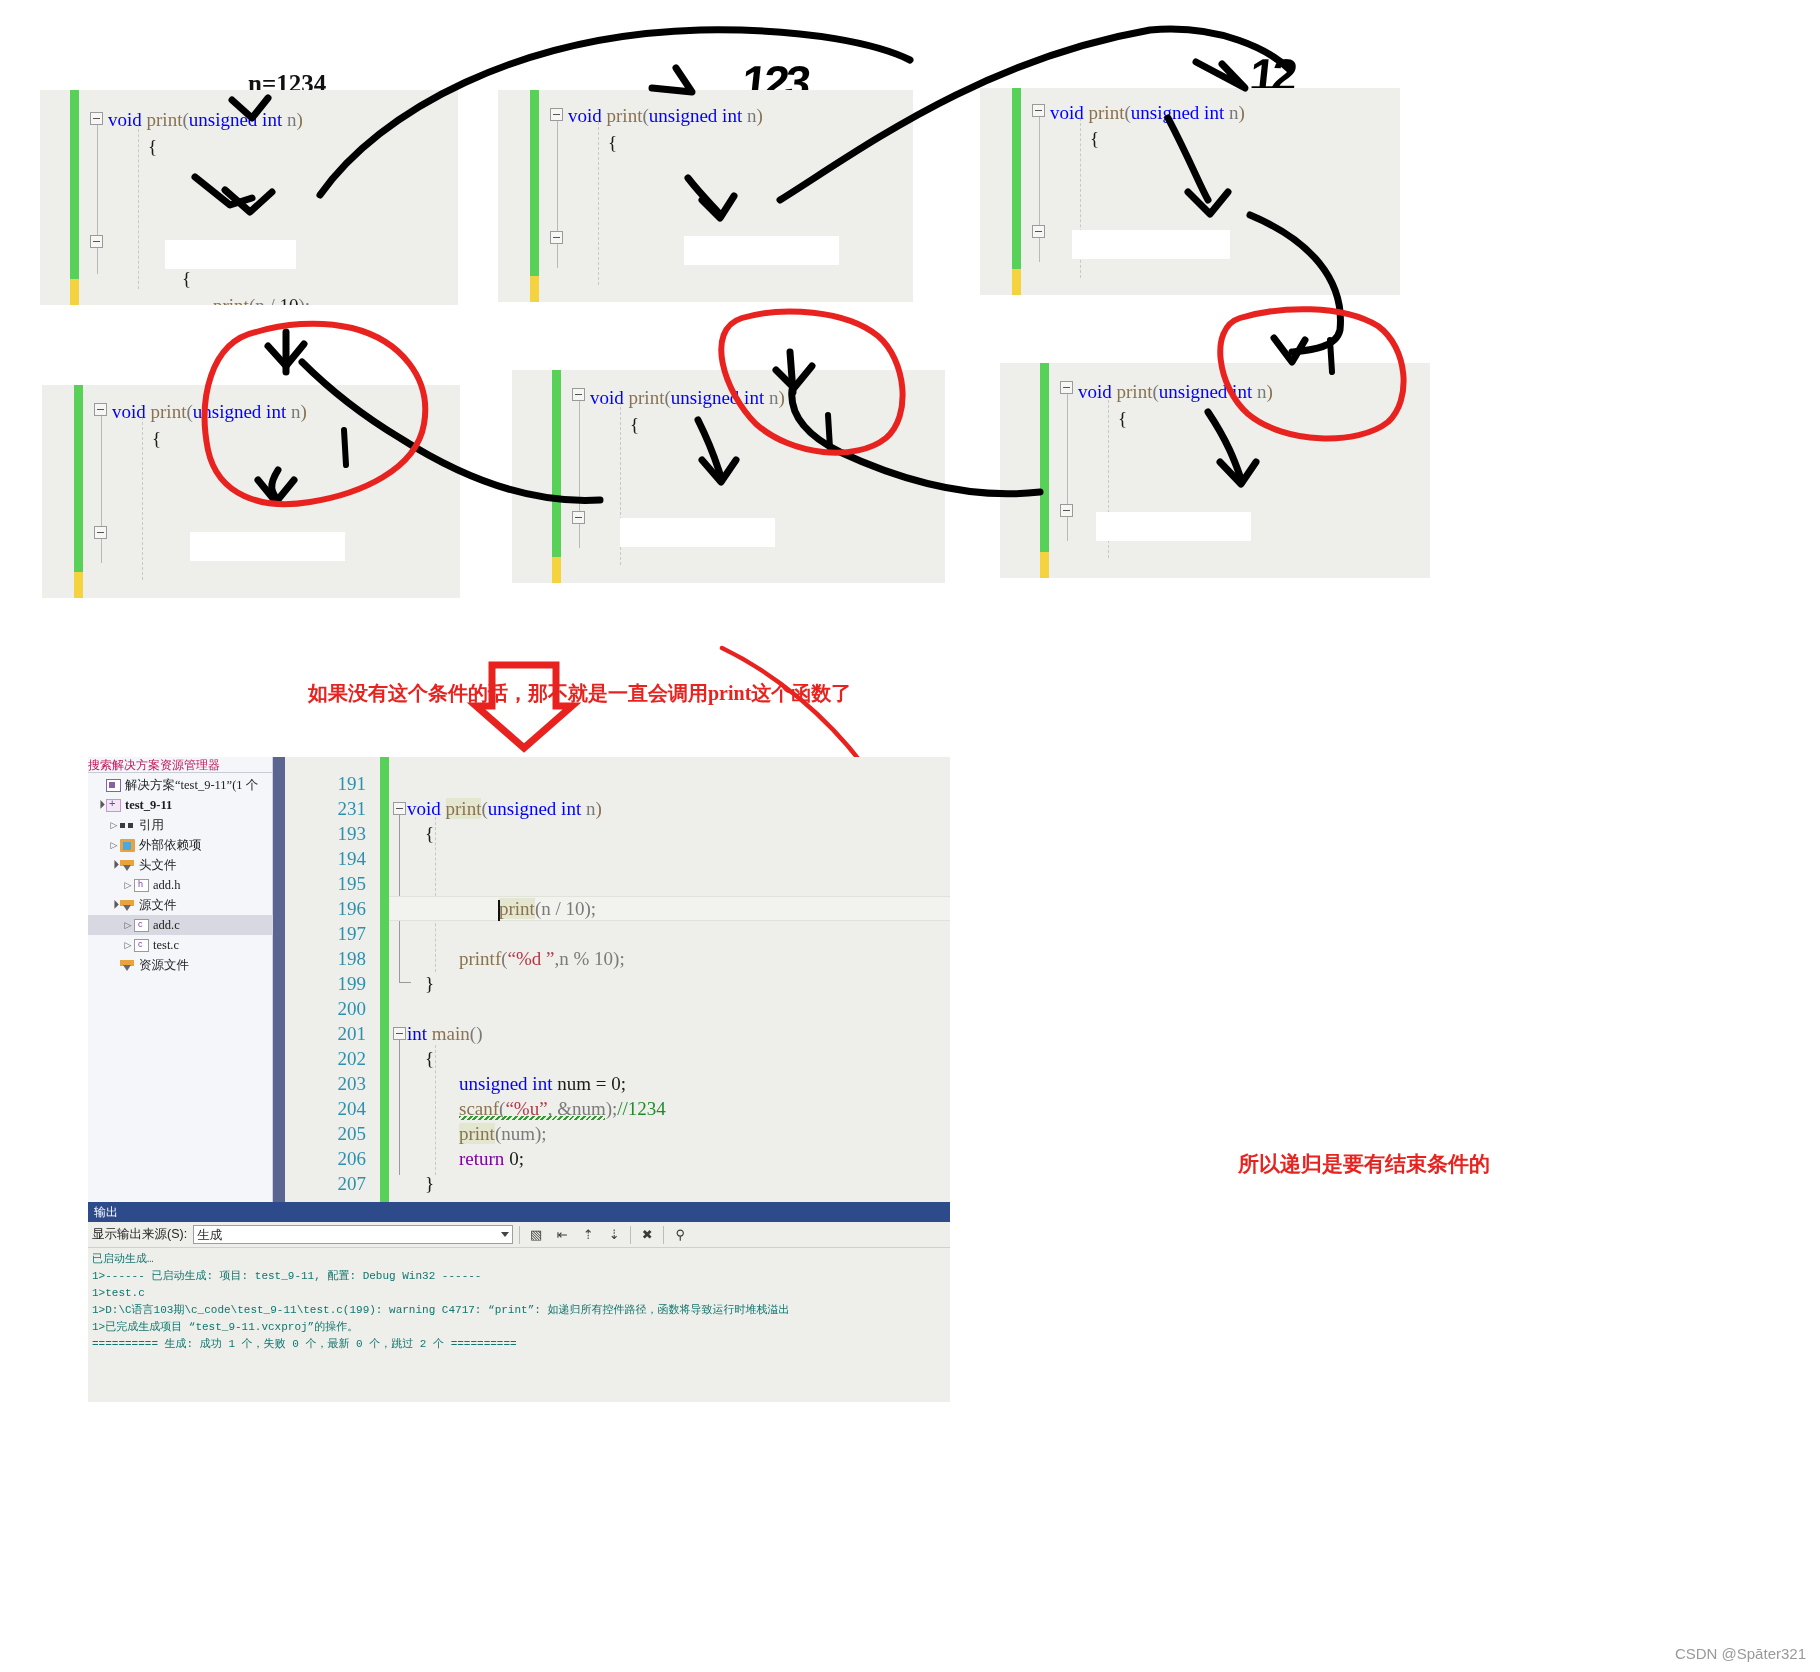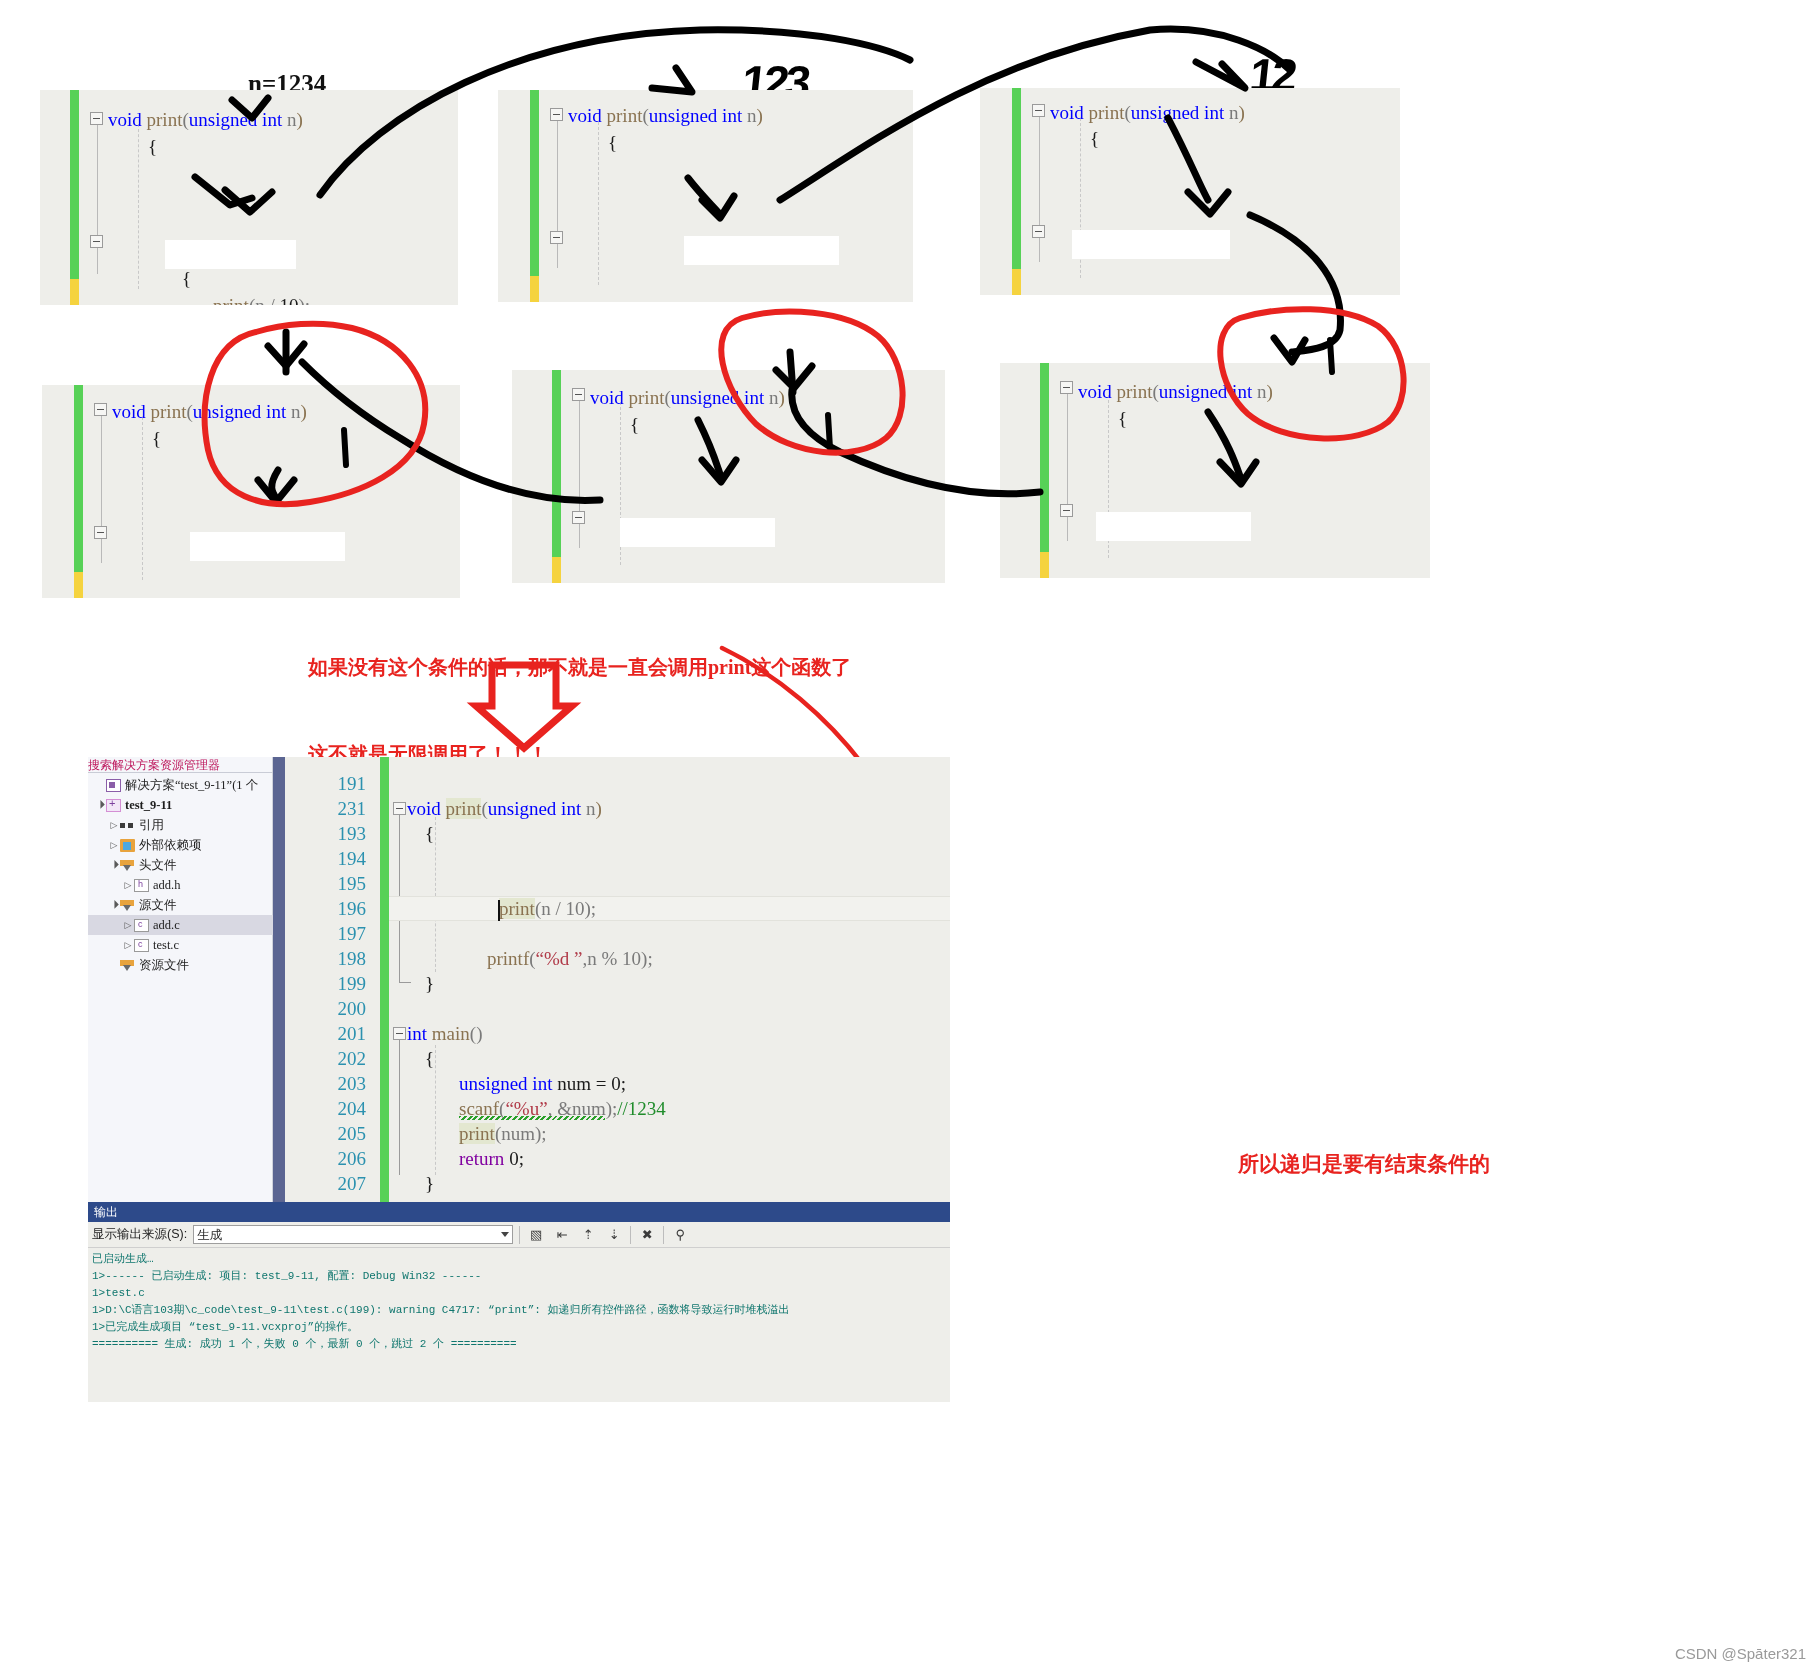--- a/index.html
+++ b/index.html
@@ -341,21 +341,21 @@
       <path d="M492 665 L556 665 L556 706 L572 706 L524 748 L476 706 L492 706 Z" fill="none" stroke="#e8231f" stroke-width="7" stroke-linejoin="miter"></path>
     </g>
 
     <g fill="none" stroke="#e8231f" stroke-width="4.5" stroke-linecap="round">
       <path d="M722 648 C830 700 930 820 940 960 C948 1090 900 1180 902 1260 C903 1300 904 1325 906 1345"></path>
       <path d="M890 1322 L906 1350 L920 1322"></path>
       <path d="M440 1342 L900 1342" stroke-width="5"></path>
     </g>
   </svg>
 
-  <div class="red-note" style="left:308px; top:595px;">
+  <div class="red-note" style="left:308px; top:621px;">
     <div>如果没有这个条件的话，那不就是一直会调用print这个函数了</div>
     <div>这不就是无限调用了！！！</div>
   </div>
 
   <div class="red-note" style="left:1238px; top:1150px; font-size:21px;">所以递归是要有结束条件的</div>
 
   <div class="vs">
 
     <div class="vs-sol">
       <div class="sol-header">搜索解决方案资源管理器</div>
@@ -447,21 +447,21 @@
 
       <div style="position:absolute; left:104px; top:139px; width:561px; height:25px; background:#f2f2ee; border-top:1px solid #e2e2dc; border-bottom:1px solid #e2e2dc;"></div>
 
       <div class="ed-line" style="left:122px; top:41px;"><span class="kw">void </span><span class="fn hl">print</span><span class="pun">(</span><span class="kw">unsigned int </span><span class="pun">n</span><span class="fn">)</span></div>
 
       <div class="ed-line plain" style="left:140px; top:66px;">{</div>
 
       <div class="ed-line" style="left:214px; top:141px;"><span class="fn hl">print</span><span class="pun">(n / 10);</span></div>
       <div class="cursor" style="left:213px; top:143px; height:21px;"></div>
 
-      <div class="ed-line" style="left:174px; top:191px;margin-left:28px;"><span class="fn">printf</span><span class="pun">(</span><span class="str">“%d ”</span><span class="pun">,n % 10);</span></div>
+      <div class="ed-line" style="left:174px; top:191px;"><span class="fn">printf</span><span class="pun">(</span><span class="str">“%d ”</span><span class="pun">,n % 10);</span></div>
 
       <div class="ed-line plain" style="left:140px; top:216px;">}</div>
 
       <div class="ed-line" style="left:122px; top:266px;"><span class="kw">int </span><span class="fn">main</span><span class="pun">()</span></div>
 
       <div class="ed-line plain" style="left:140px; top:291px;">{</div>
 
       <div class="ed-line" style="left:174px; top:316px;"><span class="kw">unsigned int </span><span class="plain">num = </span><span class="num">0;</span></div>
 
       <div class="ed-line" style="left:174px; top:341px;"><span class="fn">scanf</span><span class="pun">(</span><span class="str">“%u”</span><span class="pun">, &amp;num);</span><span class="com">//1234</span></div>

